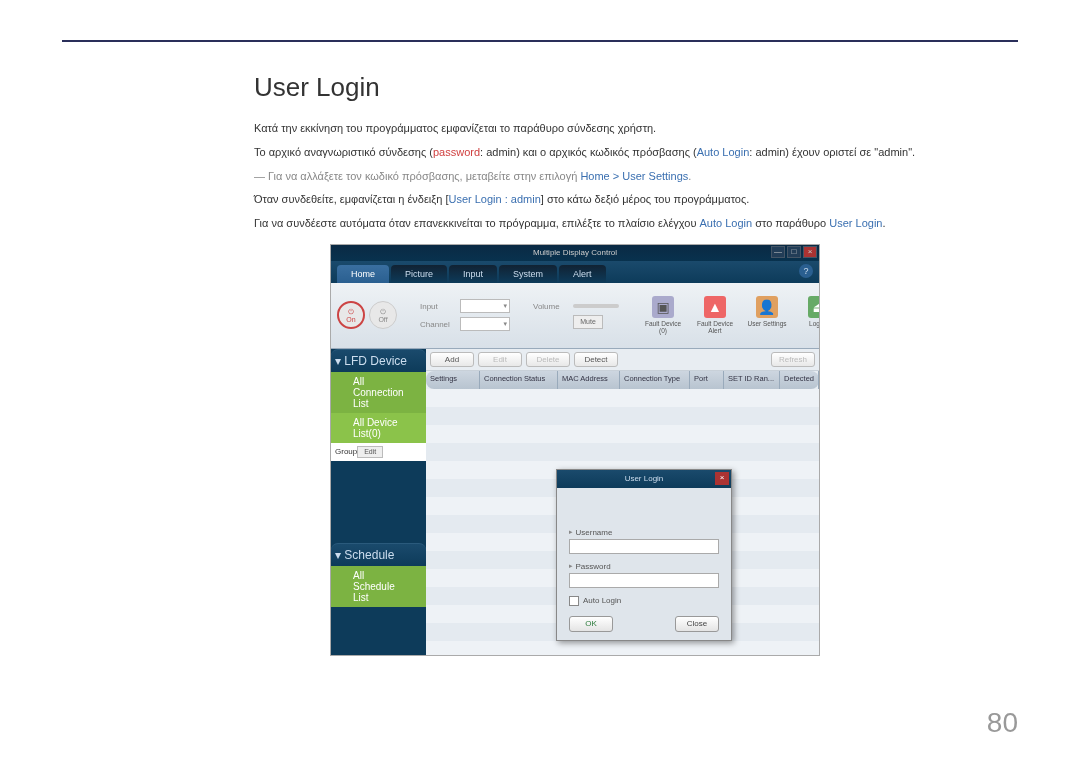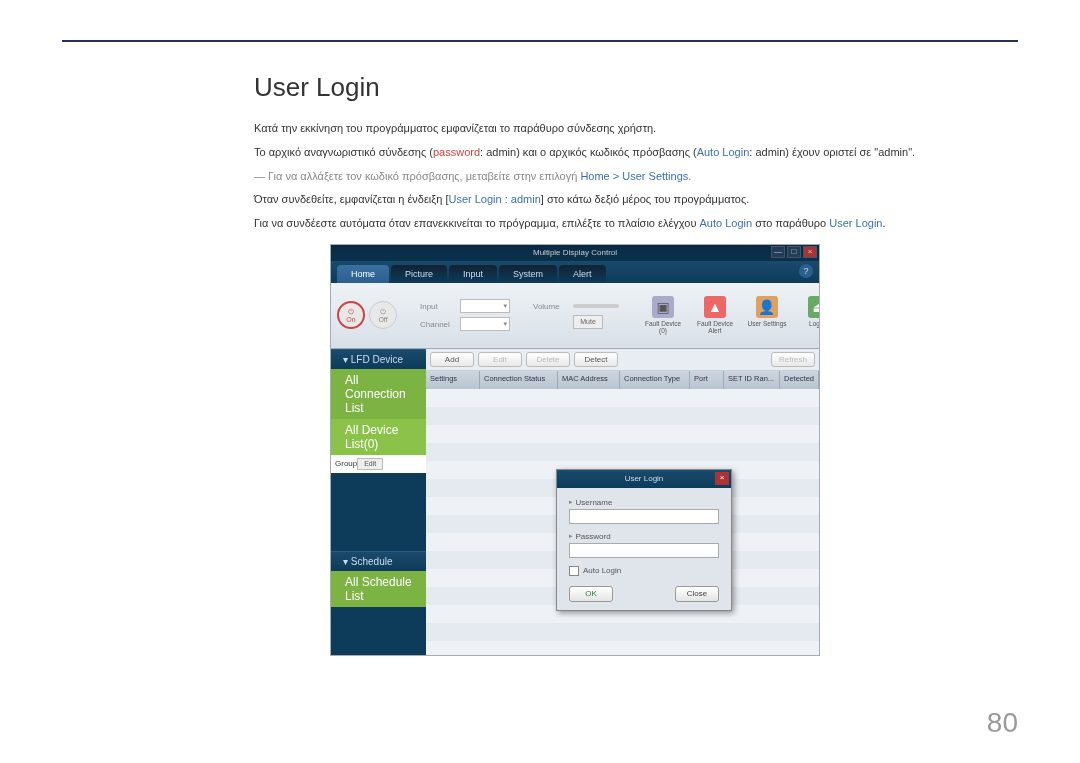--- a/index.html
+++ b/index.html
@@ -35,42 +35,42 @@
   .dd::after { content:"▾"; position:absolute; right:2px; top:0; font-size:7px; color:#888; }
   .volrow { display:flex; gap:4px; align-items:center; }
   .slider { width:46px; height:4px; background:#ccc; border-radius:2px; }
   .minibtn { width:30px; height:14px; background:#eee; border:1px solid #bbb; font-size:7px; color:#666; text-align:center; line-height:12px; }
   .righticons { margin-left:auto; display:flex; gap:10px; }
   .ricon { display:flex; flex-direction:column; align-items:center; font-size:6.5px; color:#555; width:42px; text-align:center; line-height:1.1;}
   .ricon .ic { width:22px; height:22px; border-radius:3px; margin-bottom:2px; display:flex; align-items:center; justify-content:center; font-size:14px;}
   .ic.monitor{background:#aac;} .ic.bell{background:#e66;color:#fff;} .ic.user{background:#e0a060;color:#fff;} .ic.logout{background:#6a6;color:#fff;}
   .workspace { display:flex; height: calc(100% - 92px); }
   .sidebar { width: 108px; background:#0d3b5a; }
-  .sidehdr { background: linear-gradient(#1a4a6c,#0d3b5a); color:#cde; font-size:10px; padding:4px 12px; border-top:1px solid #2a5a7c;}
+  .sidehdr { background: linear-gradient(#1a4a6c,#0d3b5a); color:#cde; font-size:12px; padding:4px 4px; border-top:1px solid #2a5a7c;border-radius:7px;}
   .sidehdr::before{content:"▾ ";}
-  .sideitem { font-size:12px; padding:4px 14px; color:#fff; }
+  .sideitem { font-size:10px; padding:4px 22px; color:#fff; }
   .sideitem.green { background:#7cb342; }
   .sideitem.active { background:#8bc34a; }
   .grouprow { background:#fff; color:#333; font-size:8px; padding:3px 4px; display:flex; justify-content:flex-start; align-items:center;}
   .editbtn { width:26px; height:12px; background:#eee; border:1px solid #bbb; font-size:7px; text-align:center; line-height:10px; color:#555;}
   .spacer { flex:1; background:#0d3b5a; }
   .main { flex:1; background:#e8edf2; position:relative; }
   .actionrow { height:22px; display:flex; align-items:center; gap:4px; padding:4px; border-bottom:1px solid #c8d0d8;}
   .actbtn { width:44px; height:15px; background:linear-gradient(#fff,#e8e8e8); border:1px solid #bbb; border-radius:3px; font-size:8px; text-align:center; line-height:13px; color:#555;}
   .actbtn.dis { color:#bbb; }
   .refreshbtn{ margin-left:auto;}
-  .gridhdr { height:18px; background:linear-gradient(#cdd6e0,#b8c4d0); display:flex; font-size:7.5px; color:#334; }
+  .gridhdr { height:18px; background:linear-gradient(#cdd6e0,#b8c4d0); display:flex; font-size:7.5px; color:#334;border-radius:8px; }
   .gridhdr > div { border-right:1px solid #9ab; padding:3px 4px; white-space:nowrap; overflow:hidden;}
   .col-set{width:54px;} .col-cs{width:78px;} .col-mac{width:62px;} .col-ct{width:70px;} .col-port{width:34px;} .col-sid{width:56px;} .col-det{flex:1;}
   .gridbody { height: calc(100% - 40px); background: repeating-linear-gradient(#eef2f6 0, #eef2f6 18px, #e4eaf0 18px, #e4eaf0 36px); }
   
   .dialog { position:absolute; left:130px; top:120px; width:176px; background:#dfe5eb; border:1px solid #888; box-shadow: 2px 2px 6px rgba(0,0,0,.4);}
   .dlgtitle { height:18px; background:linear-gradient(#1a4a6c,#0d3b5a); color:#cde; font-size:8px; text-align:center; line-height:18px; position:relative;}
   .dlgclose { position:absolute; right:2px; top:2px; width:14px; height:13px; background:#a33; color:#fff; font-size:8px; text-align:center; line-height:12px;}
-  .dlgbody { padding:10px 12px 8px 12px; }
+  .dlgbody { padding:10px 12px 8px 12px;margin-top:30px; }
   .fld { margin-bottom:8px; }
   .fldlabel { font-size:8px; color:#555; display:flex; align-items:center; gap:3px; margin-bottom:2px;}
   .fldlabel::before{content:"▸"; color:#888; font-size:7px;}
   .fldinput { width:100%; height:15px; background:#fff; border:1px solid #aaa; }
   .chkrow { font-size:8px; color:#555; display:flex; align-items:center; gap:4px; margin:6px 0 10px 0;}
   .chk { width:10px; height:10px; background:#fff; border:1px solid #888;}
   .dlgbtns { display:flex; justify-content:space-between; gap:6px;}
   .dlgbtn { width:44px; height:16px; background:linear-gradient(#fff,#e4e4e4); border:1px solid #999; border-radius:3px; font-size:8px; text-align:center; line-height:14px; color:#444;}
   .dlgbtn.ok{ color:#2a7a3a;}
   .pagenum { position:absolute; right:62px; bottom:24px; font-size:28px; color:#999; font-weight:300;}

